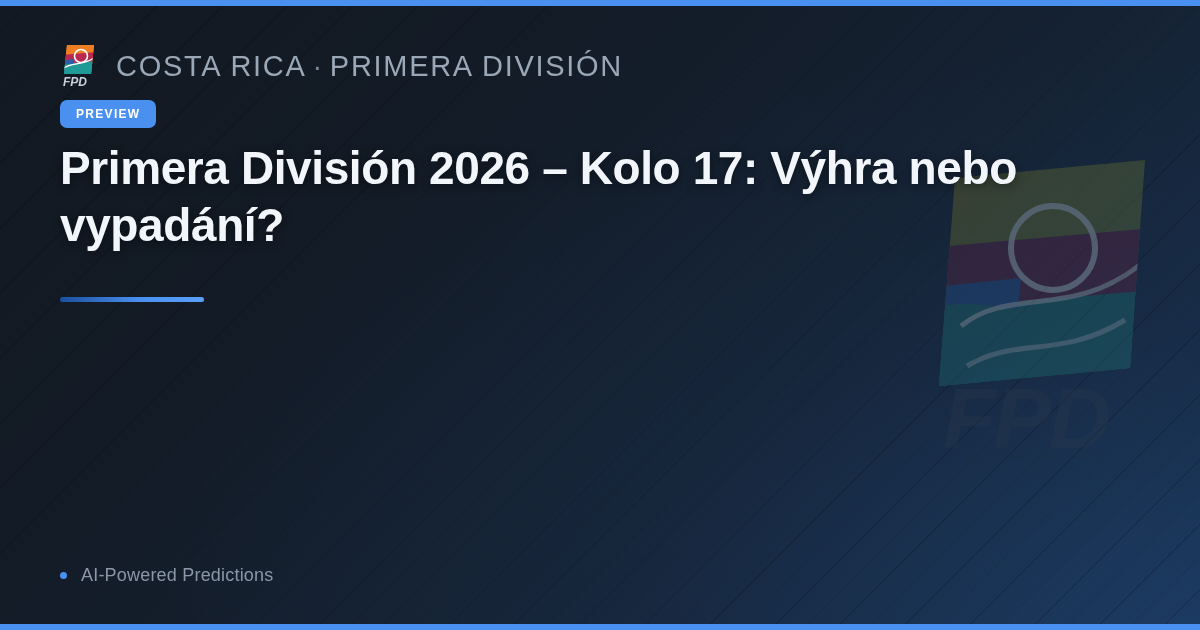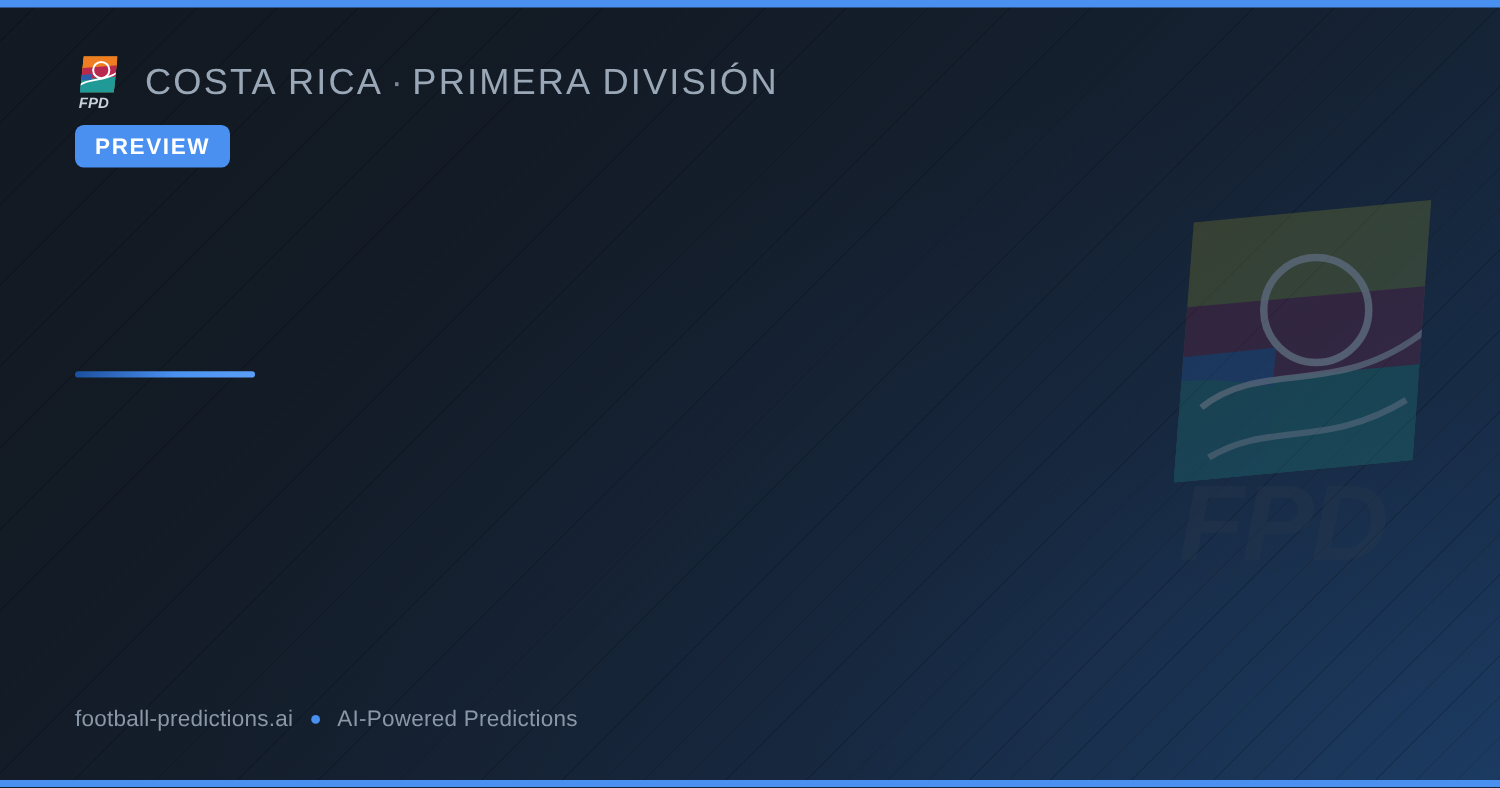--- a/index.html
+++ b/index.html
@@ -115,21 +115,21 @@
     padding: 0 6px;
   }
 
   .badge {
     position: absolute;
     top: 100px;
     left: 0;
     display: inline-block;
     background: #4a90f0;
     color: #ffffff;
-    font-size: 18px;
+    font-size: 12px;
     font-weight: bold;
     letter-spacing: 1.3px;
     padding: 8px 16px 8px 16px;
     border-radius: 7px;
     line-height: 1;
   }
 
   .headline {
     position: absolute;
     top: 140px;
@@ -235,23 +235,23 @@
           <text x="3" y="42" font-family="'Liberation Sans',sans-serif" font-size="12" font-weight="bold" font-style="italic" fill="#c9d2dc">FPD</text>
         </svg>
       </span>
       <span class="league-name">
         <span>COSTA RICA</span><span class="sep">·</span><span>PRIMERA DIVISIóN</span>
       </span>
     </div>
 
     <div class="badge">PREVIEW</div>
 
+    <h1 class="headline">Primera División 2026 – Kolo 17: Výhra nebo vypadání?</h1>
 
     <div class="divider"></div>
 
     <div class="footer">
-      <span>football-predictions.ai</span>
       <span class="dot"></span>
       <span>AI-Powered Predictions</span>
     </div>
 
   </div>
 </div>
 
 </body></html>

